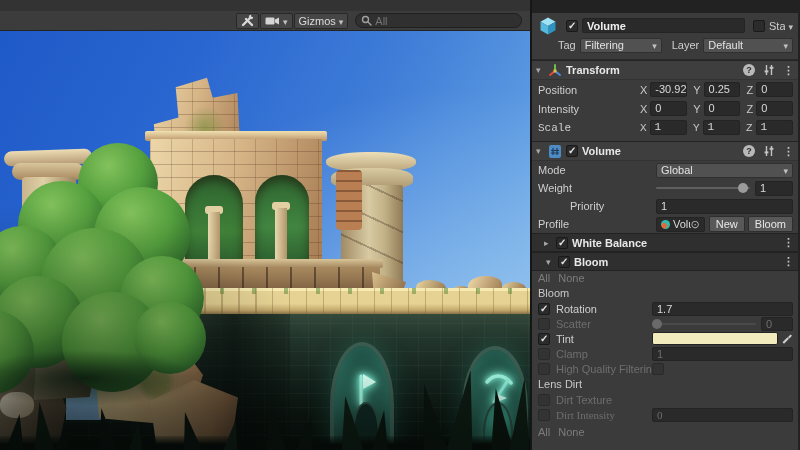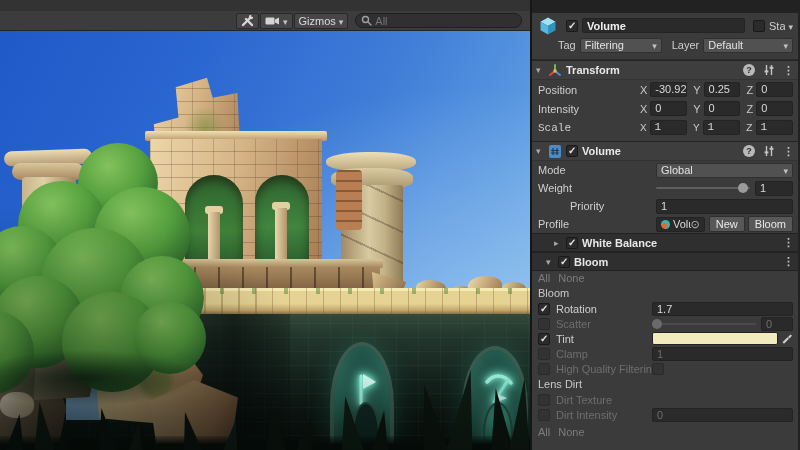--- a/index.html
+++ b/index.html
@@ -357,21 +357,21 @@
       <div class="field" style="flex:1;display:flex;align-items:center;">
         <span style="width:9px;height:9px;border-radius:50%;flex:none;margin-right:3px;
           background:radial-gradient(circle at 35% 65%, #e06a3a 0 32%, #35b8ac 36%);"></span>
         <span style="overflow:hidden;white-space:nowrap;">Volume_Gl</span>
         <span class="picker"></span>
       </div>
       <span class="mini-btn" style="margin-left:4px;">New</span>
       <span class="mini-btn" style="margin-left:3px;">Bloom</span>
     </div>
 
-    <div class="ovr-header" style="padding-left:22px;">
+    <div class="ovr-header" style="padding-left:12px;">
       <span class="fold closed"></span>
       <span class="check checked"></span>
       <span class="hdr-title">White Balance</span>
       <span class="hdr-icons">
           <span class="kebab"></span>
         </span>
     </div>
 
     <div class="ovr-header" style="padding-left:14px;">
       <span class="fold open"></span>
@@ -418,21 +418,21 @@
     <div class="row" style="height:15px;">
       <span class="check dim" style="margin-right:6px;"></span>
       <span class="lbl dis" style="width:96px;flex:none;">High Quality Filtering</span>
       <span class="check dim"></span>
     </div>
     <div class="sec-lbl" style="height:16px;">Lens Dirt</div>
     <div class="row" style="height:15px;">
       <span class="check dim" style="margin-right:6px;"></span>
       <span class="lbl dis" style="width:96px;flex:none;">Dirt Texture</span>
     </div>
-    <div class="row" style="height:15px;">
+    <div class="row" style="height:15px;font-family:Liberation Serif, serif;">
       <span class="check dim" style="margin-right:6px;"></span>
       <span class="lbl dis" style="width:96px;flex:none;">Dirt Intensity</span>
       <span class="field dis" style="flex:1;height:14px;">0</span>
     </div>
     <div style="height:3px;"></div>
 
     <div class="row" style="height:14px;">
       <span class="grey-link" style="margin-right:8px;">All</span>
       <span class="grey-link">None</span>
     </div>

